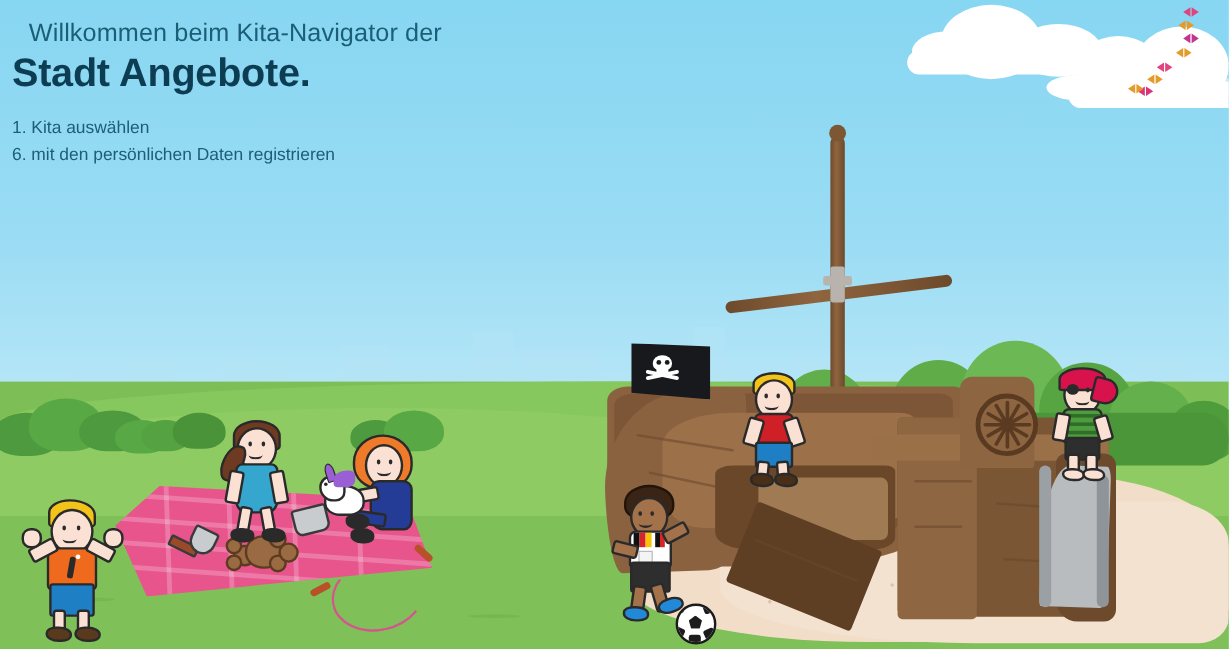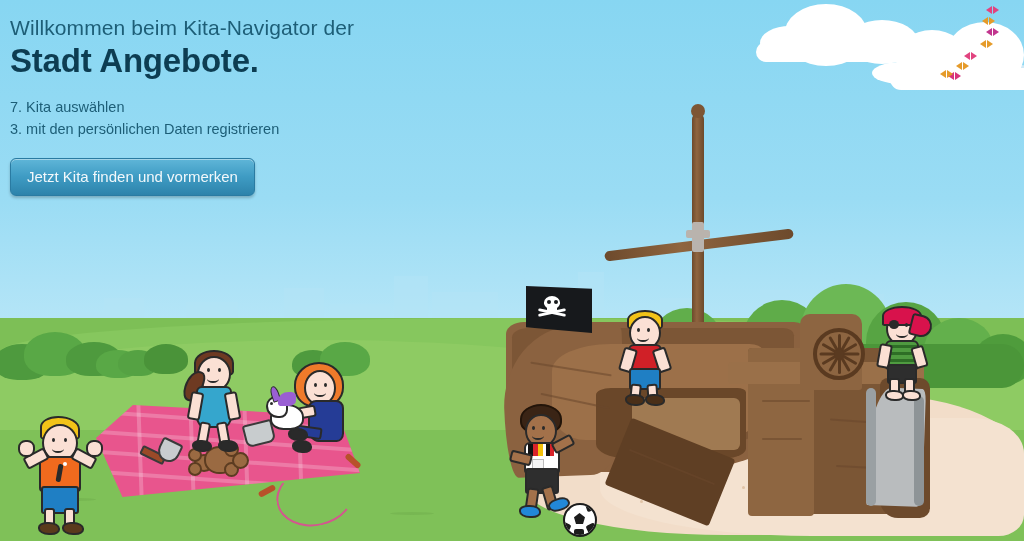--- a/index.html
+++ b/index.html
@@ -104,21 +104,21 @@
         border-radius:50%;}
   .stick{position:absolute;background:#b8512a;border-radius:3px;transform-origin:center;}
 
   
   .ball{position:absolute;left:563px;top:503px;width:30px;height:30px;border-radius:50%;
         background:#fff;border:2px solid #1c1c1c;overflow:hidden;}
   .pent{position:absolute;background:#1c1c1c;}
 
   
   .panel{position:absolute;left:0;top:0;width:520px;padding:8px 0 0 10px;}
-  .h-small{font-size:21px;color:#1d5e77;margin:8px 0 2px 0;font-weight:400;letter-spacing:.1px;}
+  .h-small{font-size:21px;color:#1d5e77;margin:8px 0 2px 14px;font-weight:400;letter-spacing:.1px;}
   .h-big{font-size:33px;color:#0d3d52;margin:0 0 16px 0;font-weight:700;letter-spacing:-.2px;}
   .lead{font-size:14.5px;line-height:23px;color:#1d5e77;margin:0 0 16px 0;max-width:470px;}
   .steps{list-style:none;margin:0 0 18px 0;padding:0;}
   .steps li{font-size:14.5px;line-height:22px;color:#1d5e77;}
   .cta{display:inline-block;border:0;cursor:pointer;
        padding:9px 16px 10px 16px;border-radius:6px;
        font-family:"Liberation Sans",sans-serif;font-size:15px;color:#f2f8fb;
        background:linear-gradient(180deg,#5fb6d8 0%,#3f9cc4 48%,#2d83ab 100%);
        box-shadow:0 1px 0 rgba(255,255,255,.45) inset,0 2px 3px rgba(0,0,0,.22);
        border:1px solid #2a7ba2;}
@@ -470,19 +470,18 @@
     <div class="k-limb" style="left:24px;top:92px;width:7px;height:18px"></div>
     <div class="k-limb" style="left:44px;top:92px;width:7px;height:18px"></div>
     <div class="k-shoe" style="left:18px;top:106px;width:18px;height:9px;background:#5a3a1c"></div>
     <div class="k-shoe" style="left:42px;top:106px;width:18px;height:9px;background:#5a3a1c"></div>
   </div>
 
   <div class="panel">
     <h2 class="h-small">Willkommen beim Kita-Navigator der</h2>
     <h1 class="h-big">Stadt Angebote.</h1>
     <ul class="steps">
-      <li>7. Kita auswählen</li>
-      <li>3. mit den persönlichen Daten registrieren</li>
+      <li>1. Kita auswählen</li>
+      <li>6. mit den persönlichen Daten registrieren</li>
     </ul>
-    <button class="cta">Jetzt Kita finden und vormerken</button>
   </div>
 
 </div>
 
 </body></html>

